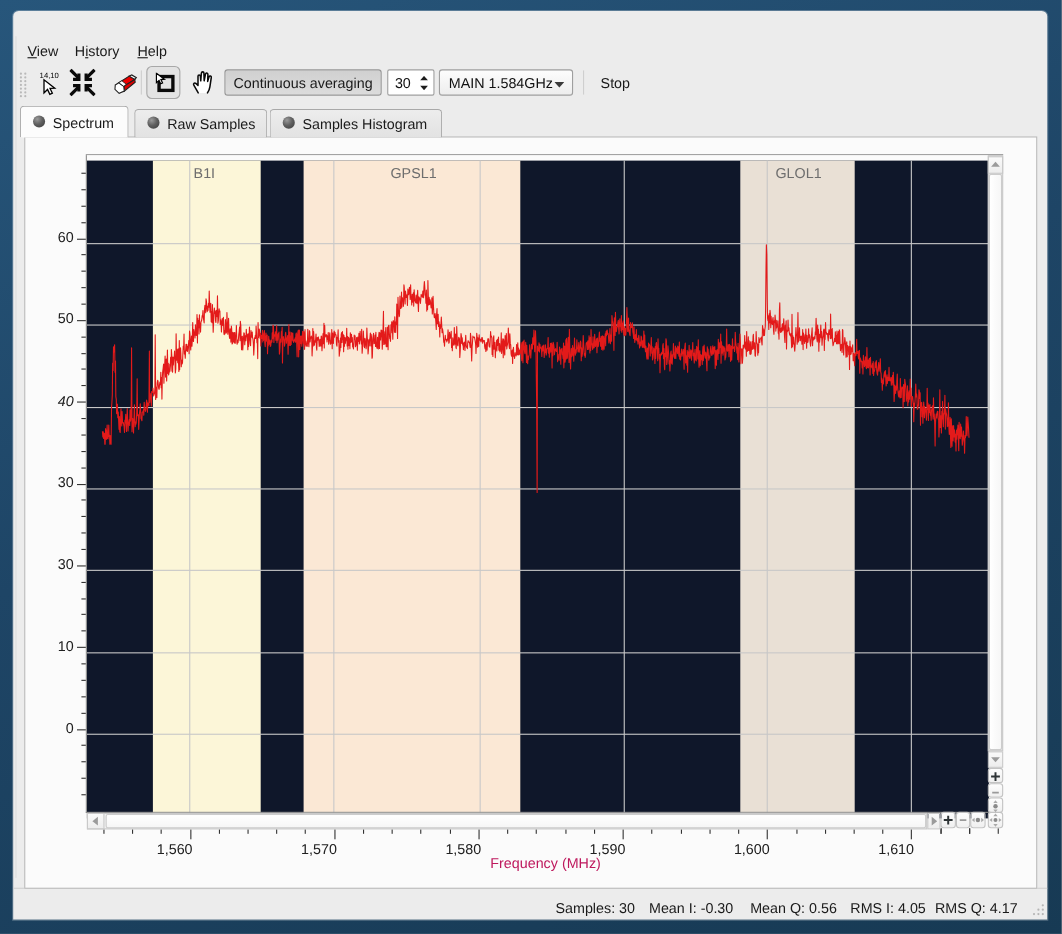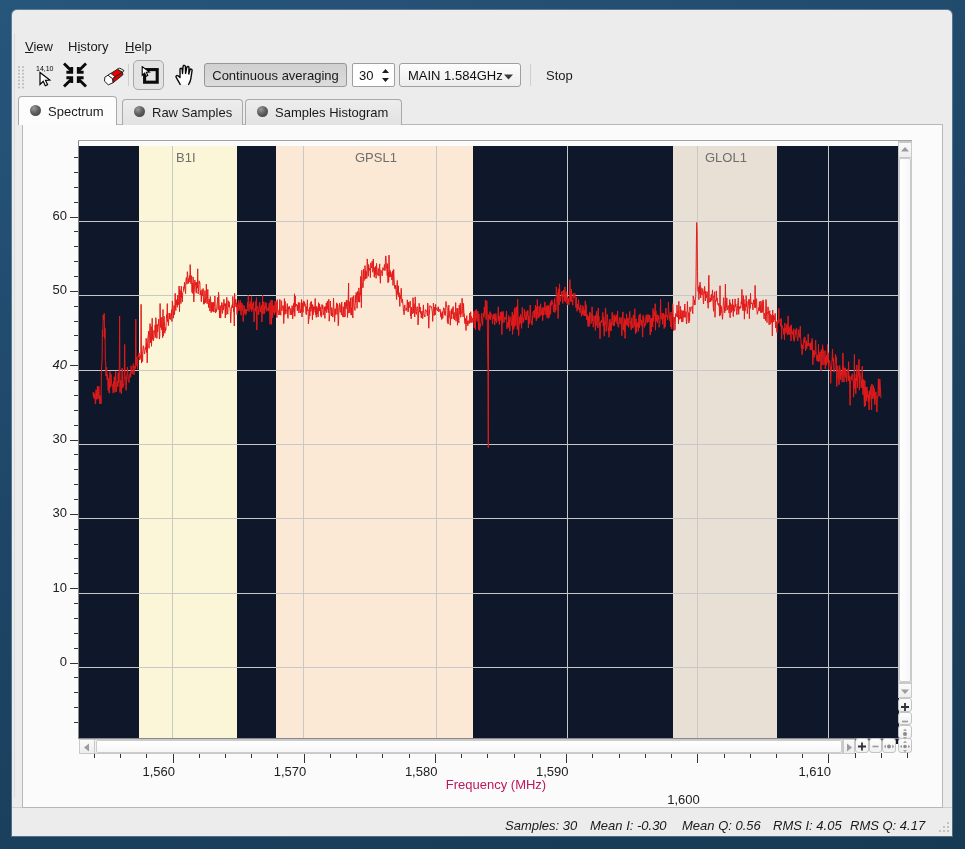--- a/index.html
+++ b/index.html
@@ -75,21 +75,21 @@
 #plotbottom { position:absolute; left:66px; top:728px; width:821px; height:1px; background:#8a8a8a; z-index:6; }
 .ylabel { position:absolute; right:885px; font-size:13px; color:#202020; text-align:right; width:30px; z-index:6; }
 .ytickmaj { position:absolute; width:8px; height:1px; background:#333; left:58px; z-index:6; }
 .ytickmin { position:absolute; width:4px; height:1px; background:#333; left:62px; z-index:6; }
 .xtickmaj { position:absolute; width:1px; height:10px; background:#333; z-index:6; }
 .xtickmin { position:absolute; width:1px; height:5px; background:#333; z-index:6; }
 .xlabel { position:absolute; top:754px; width:60px; text-align:left; font-size:13px; color:#202020; z-index:6; }
 #xaxistitle { position:absolute; top:767px; left:384px; width:200px; text-align:center; font-size:13px; color:#be185d; z-index:6; }
 #statusbar {
   position:absolute; left:0; top:797px; width:940px; height:32px;
-  border-top:1px solid #cfcfcf; font-size:13px; color:#1a1a1a;font-style:italic;
+  border-top:1px solid #cfcfcf; font-size:13px; color:#1a1a1a;
 }
 #statusbar .st { position:absolute; top:10px; }
 </style>
 </head>
 <body>
 <div id="win">
   <div id="menubar">
     <span class="mi" style="left:13px;"><u>V</u>iew</span>
     <span class="mi" style="left:56px;">H<u>i</u>story</span>
     <span class="mi" style="left:113px;"><u>H</u>elp</span>
@@ -265,21 +265,21 @@
   <div class="ytickmin" style="top:712.0px;"></div>
   <div class="xtickmaj" style="left:160.5px; top:743px;"></div>
   <div class="xlabel" style="left:130.5px;">1,560</div>
   <div class="xtickmaj" style="left:291.7px; top:743px;"></div>
   <div class="xlabel" style="left:261.7px;">1,570</div>
   <div class="xtickmaj" style="left:422.9px; top:743px;"></div>
   <div class="xlabel" style="left:392.9px;">1,580</div>
   <div class="xtickmaj" style="left:554.0px; top:743px;"></div>
   <div class="xlabel" style="left:524.0px;">1,590</div>
   <div class="xtickmaj" style="left:685.2px; top:743px;"></div>
-  <div class="xlabel" style="left:655.2px;margin-top:28px;">1,600</div>
+  <div class="xlabel" style="left:655.2px;">1,600</div>
   <div class="xtickmaj" style="left:816.4px; top:743px;"></div>
   <div class="xlabel" style="left:786.4px;">1,610</div>
   <div class="xtickmin" style="left:81.8px; top:743px;"></div>
   <div class="xtickmin" style="left:108.0px; top:743px;"></div>
   <div class="xtickmin" style="left:134.3px; top:743px;"></div>
   <div class="xtickmin" style="left:186.7px; top:743px;"></div>
   <div class="xtickmin" style="left:213.0px; top:743px;"></div>
   <div class="xtickmin" style="left:239.2px; top:743px;"></div>
   <div class="xtickmin" style="left:265.4px; top:743px;"></div>
   <div class="xtickmin" style="left:317.9px; top:743px;"></div>

